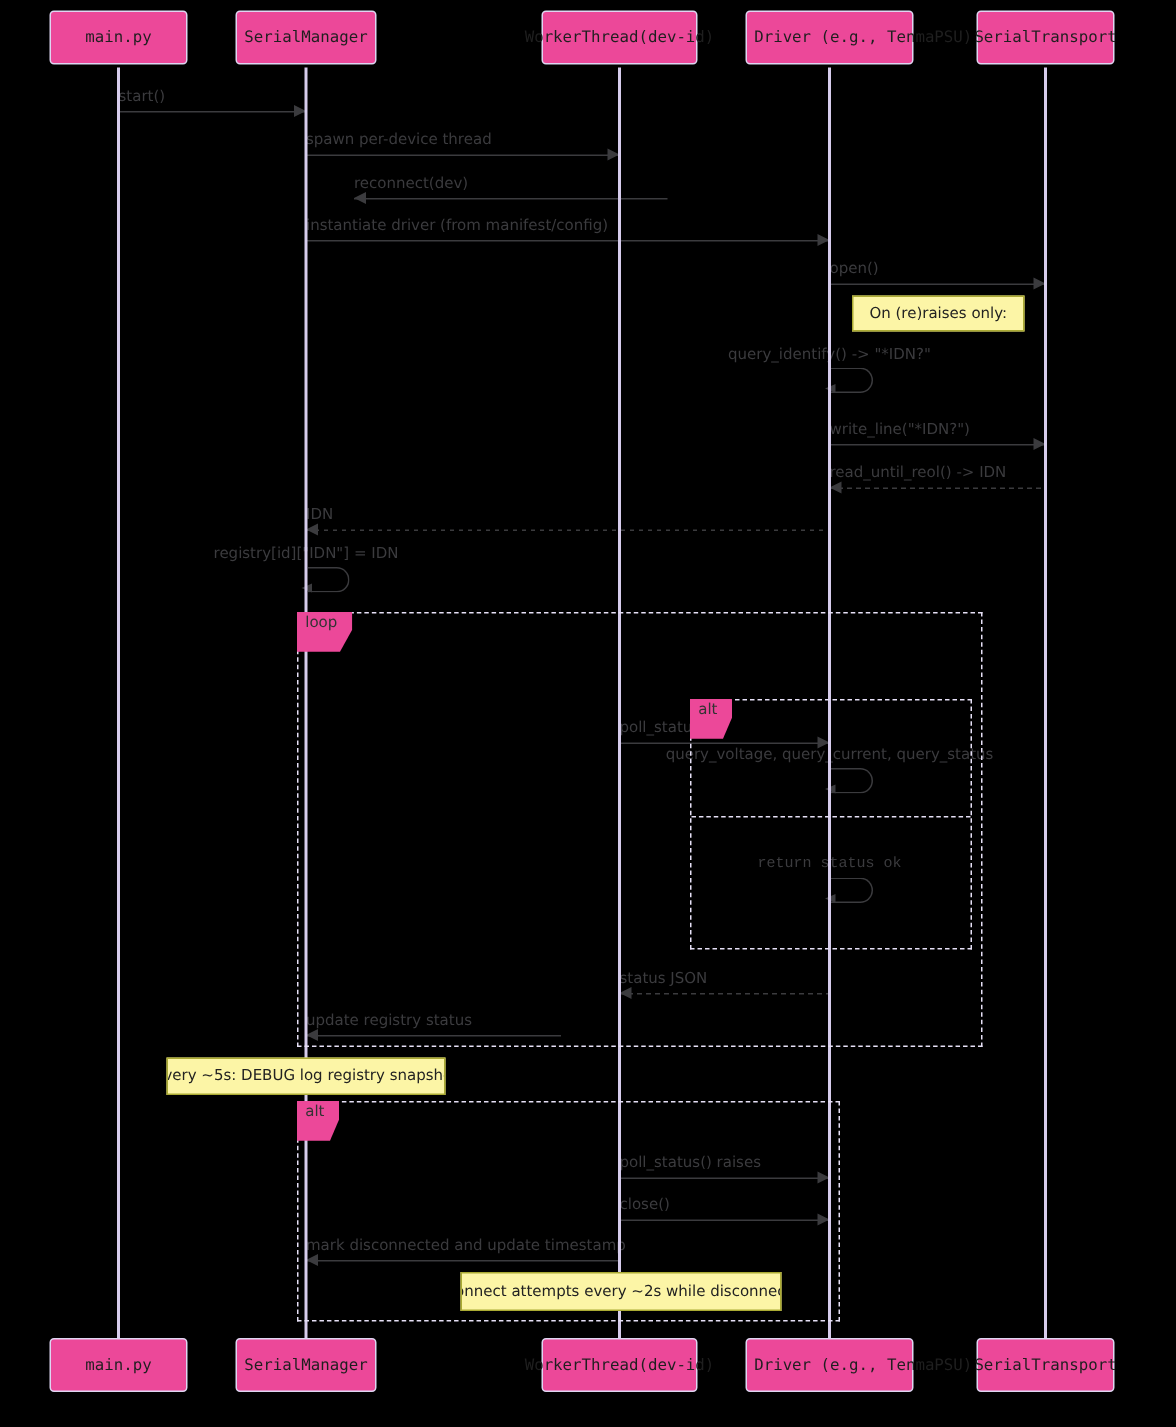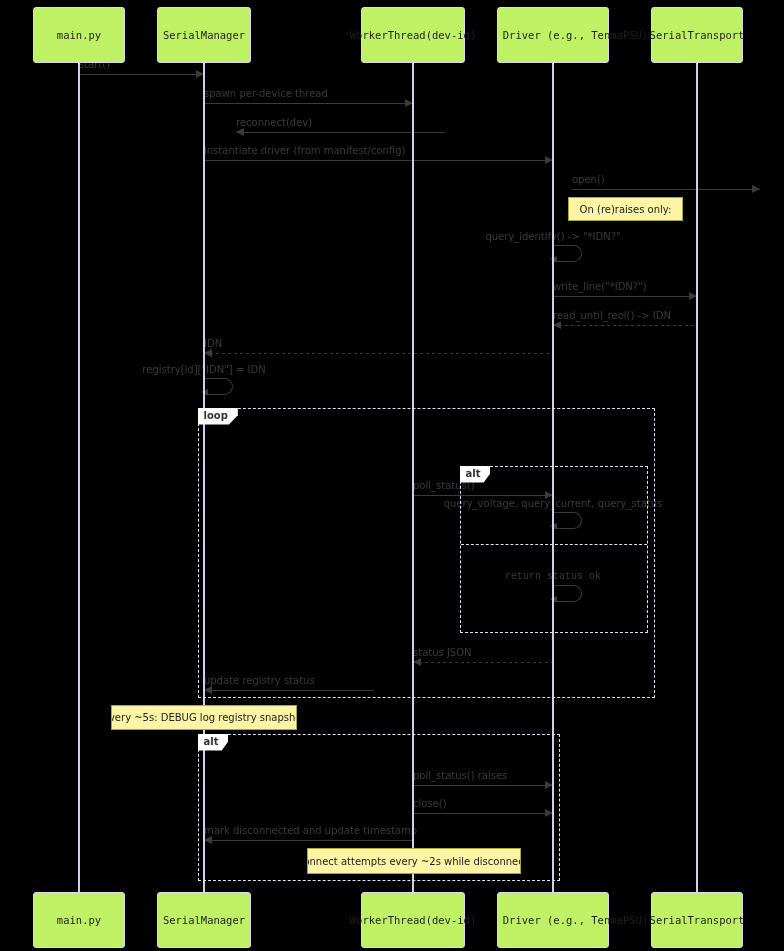--- a/index.html
+++ b/index.html
@@ -7,57 +7,57 @@
     position:relative; width:784px; height:951px; background:#000000;
     font-family:"DejaVu Sans", sans-serif; overflow:hidden;
   }
 
   
   .lifeline { position:absolute; top:45px; height:849px; width:2px; background:#D6CCEC; z-index:3; }
   .ll0{left:78px;} .ll1{left:203px;} .ll2{left:412px;} .ll3{left:552px;} .ll4{left:696px;}
 
   
   .pbox {
-    position:absolute; height:56px; background:#bef264; border:1px solid #DED6F2;
+    position:absolute; height:36px; background:#ec4899; border:1px solid #DED6F2;
     border-radius:3px; display:flex; align-items:center; justify-content:center;
     color:#1f1f1f; font-family:"DejaVu Sans Mono", monospace; font-size:10.5px;
     z-index:6; box-sizing:border-box; white-space:nowrap;
   }
   .row-top{top:7px;} .row-bottom{top:892px;}
   .pp0{left:33px;width:92px;} .pp1{left:157px;width:94px;} .pp2{left:361px;width:104px;}
   .pp3{left:497px;width:112px;padding-left:45px;} .pp4{left:651px;width:92px;}
 
   
   .frame { position:absolute; border:1.5px dashed #E6E0F6; box-sizing:border-box; z-index:4; }
   .frame-loop{left:198px;top:408px;width:457px;height:290px;}
   .frame-alt1{left:460px;top:466px;width:188px;height:167px;}
   .frame-alt2{left:198px;top:734px;width:362px;height:147px;}
   .frame-label {
-    position:absolute; top:-1.5px; left:-1.5px; background:#ffffff; color:#333;
-    font-weight:bold; font-size:10px; padding:2px 10px 3px 6px; line-height:12px;
+    position:absolute; top:-1.5px; left:-1.5px; background:#ec4899; color:#333;
+    font-weight:normal; font-size:10px; padding:2px 10px 13px 6px; line-height:12px;
     clip-path:polygon(0 0,100% 0,100% 45%,78% 100%,0 100%);
   }
   .alt-divider { position:absolute; left:0; right:0; top:77px; height:0; border-top:1.5px dashed #E6E0F6; }
 
   
   .msg { position:absolute; height:22px; z-index:2; }
   .mlabel { position:absolute; bottom:5px; left:0; width:100%; text-align:left;
             color:#3B3B3E; font-size:10px; white-space:nowrap; }
   .mline { position:absolute; bottom:0; left:0; right:0; height:1.5px; background:#3B3B3E; }
   .mline.dash { background:repeating-linear-gradient(90deg,#3B3B3E 0 3px,transparent 3px 6px); }
   .ah { position:absolute; bottom:-3px; width:0; height:0;
         border-top:4px solid transparent; border-bottom:4px solid transparent; }
   .ah.r { right:0; border-left:8px solid #3B3B3E; }
   .ah.l { left:0; border-right:8px solid #3B3B3E; }
 
   .m1{left:79px;top:53px;width:125px;}
   .m2{left:204px;top:82px;width:209px;}
   .m3{left:204px;top:111px;width:209px;margin-left:32px;}
   .m4{left:204px;top:139px;width:349px;}
-  .m5{left:572px;top:168px;width:144px;padding-left:44px;}
+  .m5{left:553px;top:168px;width:144px;}
   .m7{left:553px;top:275px;width:144px;}
   .m8{left:553px;top:304px;width:144px;}
   .m9{left:204px;top:332px;width:349px;}
   .m11{left:413px;top:437px;width:140px;margin-top:37px;}
   .m15{left:413px;top:641px;width:140px;}
   .m16{left:204px;top:669px;width:170px;}
   .m17{left:413px;top:764px;width:140px;}
   .m18{left:413px;top:792px;width:140px;}
   .m19{left:204px;top:819px;width:209px;}
 

